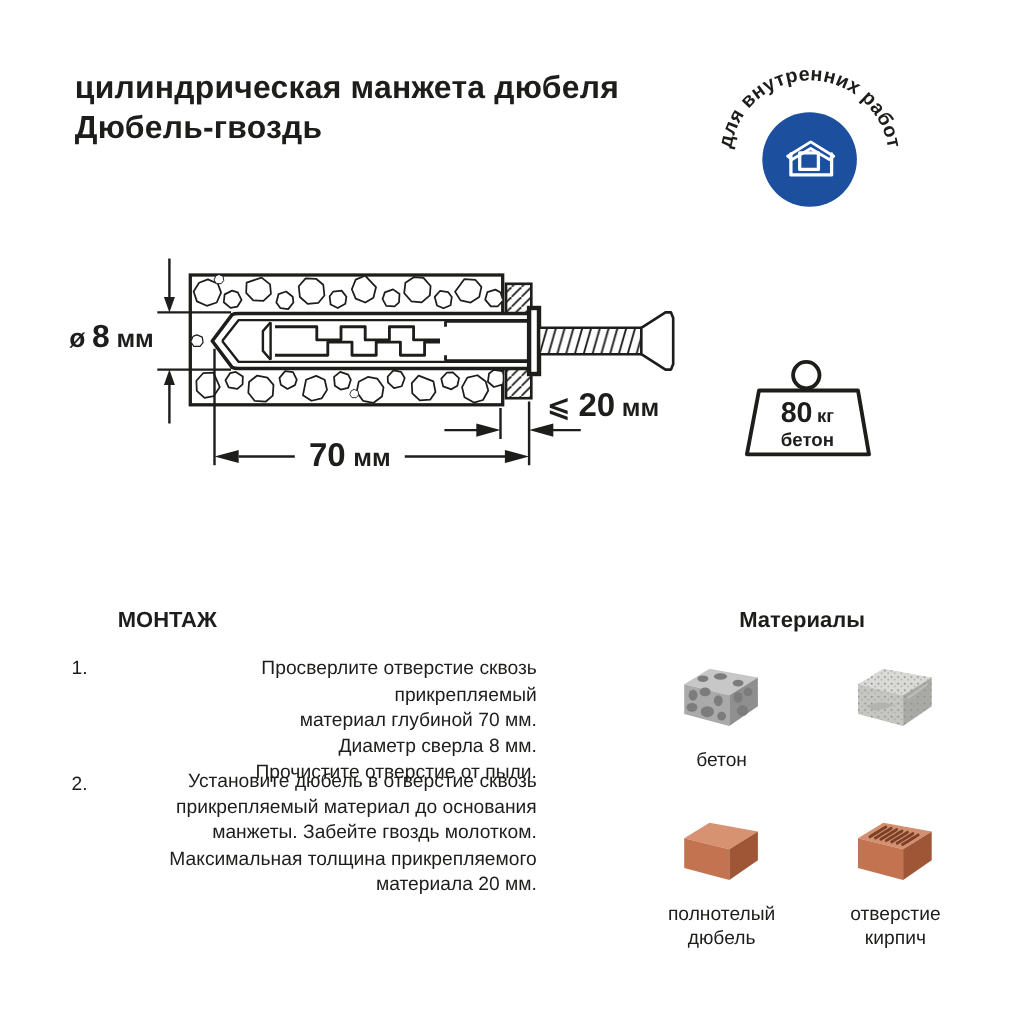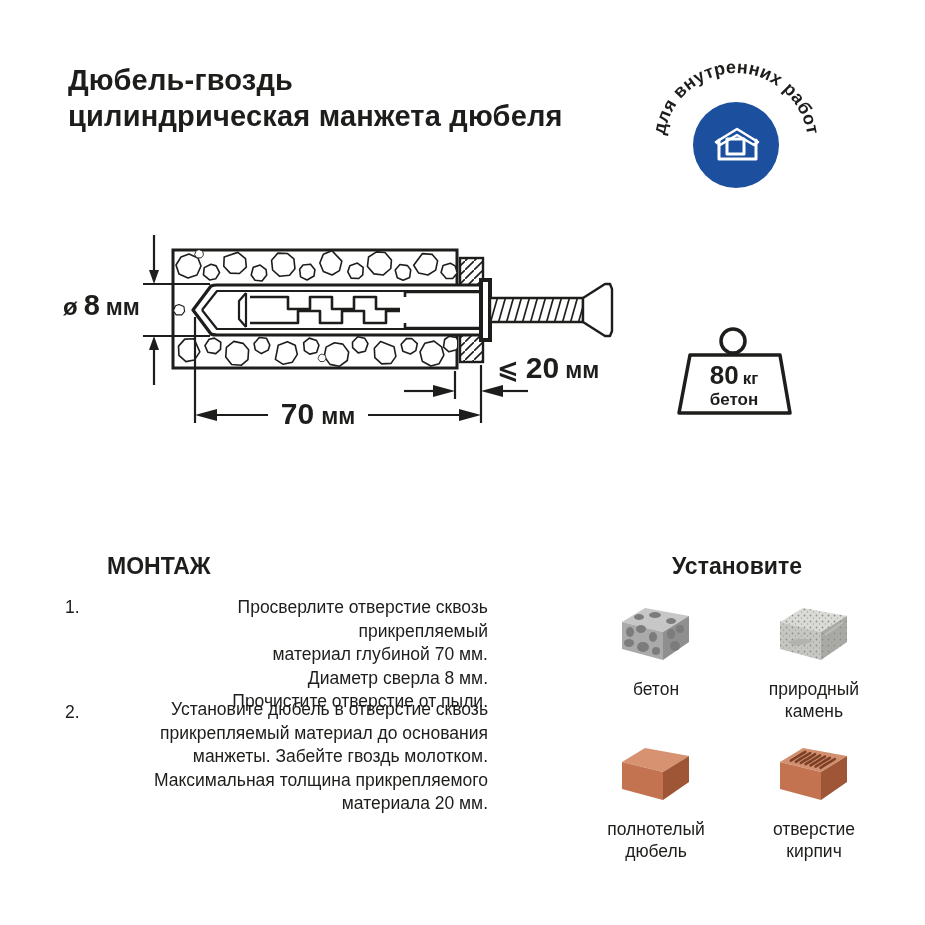--- a/index.html
+++ b/index.html
@@ -2,35 +2,35 @@
 <html><head>
 <meta charset="utf-8">
 <style>
   html,body{margin:0;padding:0;background:#fff;}
   body{width:925px;height:925px;position:relative;overflow:hidden;
        font-family:"Liberation Sans","DejaVu Sans",sans-serif;color:#1d1d1b;}
   .abs{position:absolute;}
   
   .title{left:68px;top:62px;font-size:29px;font-weight:bold;line-height:36px;letter-spacing:.2px;}
   
-  .h2{font-size:23px;font-weight:bold;}
+  .h2{font-size:20px;font-weight:bold;}
   
   .mi-num{position:absolute;left:65px;width:30px;font-size:17.5px;line-height:23.5px;}
   .mi-txt{position:absolute;left:108px;width:380px;font-size:17.5px;line-height:23.5px;white-space:pre-line;text-align:right;}
   
   .mat-cell{position:absolute;width:152px;text-align:center;}
   .mat-label{margin-top:9px;font-size:17.5px;line-height:21.5px;white-space:pre-line;}
   svg text{font-family:"Liberation Sans","DejaVu Sans",sans-serif;}
 </style>
 </head>
 <body>
 
 <div class="abs title">
+  <div>цилиндрическая манжета дюбеля</div>
   <div>Дюбель-гвоздь</div>
-  <div>цилиндрическая манжета дюбеля</div>
 </div>
 
 <svg class="abs" style="left:616px;top:35px" width="240" height="180" viewBox="0 0 240 180">
   <defs>
     <path id="arc" d="M50,127 A72,72 0 1 1 190,127" fill="none"></path>
   </defs>
   <text font-size="18" font-weight="bold" fill="#1d1d1b" letter-spacing="0.3">
     <textPath href="#arc" startOffset="50%" text-anchor="middle">для внутренних работ</textPath>
   </text>
   <circle cx="120" cy="110" r="43" fill="#1c4f9e"></circle>
@@ -180,21 +180,21 @@
   <div>
     <span class="mi-num" style="top:701px">2.</span>
     <div class="mi-txt" style="top:698px">Установите дюбель в отверстие сквозь
 прикрепляемый материал до основания
 манжеты. Забейте гвоздь молотком.
 Максимальная толщина прикрепляемого
 материала 20 мм.</div>
   </div>
 </div>
 
-<div class="abs h2" style="left:672px;top:553px">Установите</div>
+<div class="abs h2" style="left:672px;top:553px">Материалы</div>
 
 <div class="mat-cell" style="left:580px;top:602px">
   <svg width="82" height="64" viewBox="0 0 82 64">
     <polygon points="7,20 30,6 74,14 48,30" fill="#c6c7c6"></polygon>
     <polygon points="7,20 48,30 48,58 7,47" fill="#a9aaa9"></polygon>
     <polygon points="48,30 74,14 74,40 48,58" fill="#8e8f8e"></polygon>
     <g fill="#7b7c7b">
       <ellipse cx="15" cy="30" rx="4" ry="5"></ellipse>
         <ellipse cx="26" cy="27" rx="5" ry="4"></ellipse>
       <ellipse cx="38" cy="35" rx="4" ry="5"></ellipse>
@@ -223,22 +223,20 @@
     </defs>
     <polygon points="7,20 30,6 74,14 48,30" fill="#dadad6"></polygon>
     <polygon points="7,20 48,30 48,58 7,47" fill="#c6c6c2"></polygon>
     <polygon points="48,30 74,14 74,40 48,58" fill="#a9a9a5"></polygon>
     <polygon points="7,20 30,6 74,14 48,30" fill="url(#speck)"></polygon>
     <polygon points="7,20 48,30 48,58 7,47" fill="url(#speck)"></polygon>
     <polygon points="48,30 74,14 74,40 48,58" fill="url(#speck)"></polygon>
     <path d="M14,40 Q28,34 40,39 Q34,42 22,44 Z" fill="#b2b2ae"></path>
     <path d="M52,33 L70,20" stroke="#bcbcb8" stroke-width="2" fill="none"></path>
   </svg>
-  <div class="mat-label">природный
-камень</div>
 </div>
 
 <div class="mat-cell" style="left:580px;top:742px">
   <svg width="82" height="64" viewBox="0 0 82 64">
     <polygon points="7,20 30,6 74,14 48,30" fill="#d69271"></polygon>
     <polygon points="7,20 48,30 48,58 7,47" fill="#c3734f"></polygon>
     <polygon points="48,30 74,14 74,40 48,58" fill="#9e5637"></polygon>
   </svg>
   <div class="mat-label">полнотелый
 дюбель</div>

